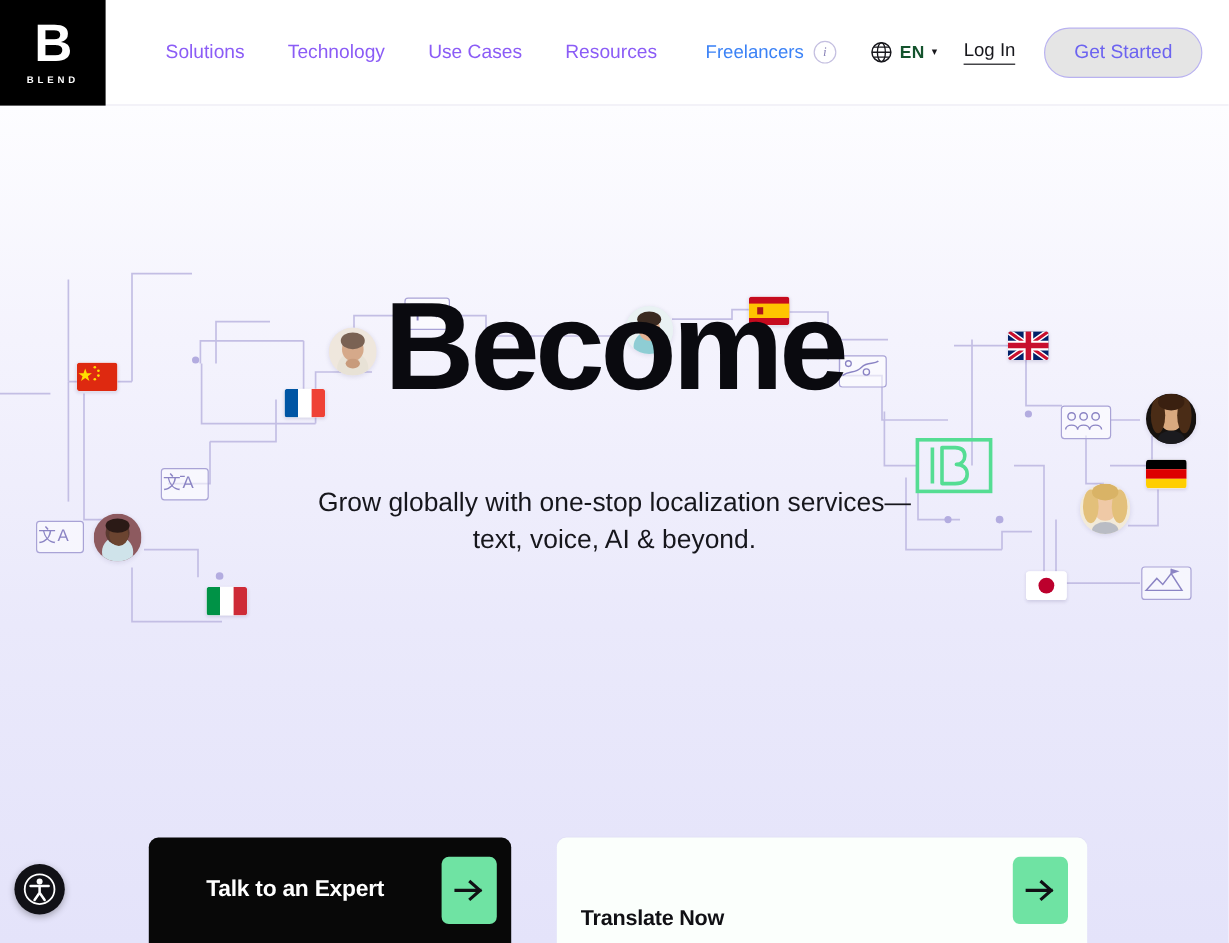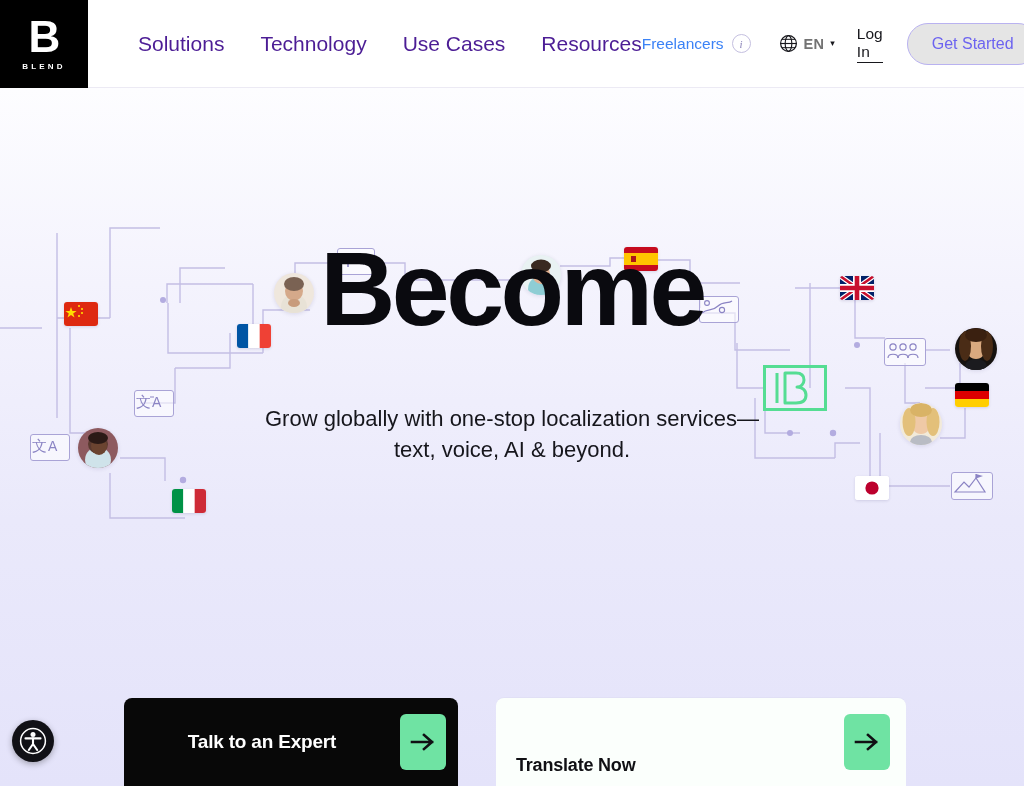--- a/index.html
+++ b/index.html
@@ -37,40 +37,40 @@
     font-size: 8px; letter-spacing: 3.2px; color: #ffffff;
     font-weight: 600; margin-top: 4px; text-align: center;
   }
   .nav {
     flex: 1;
     display: flex; align-items: center;
     padding-left: 50px;
     gap: 36px;
   }
   .nav-item {
-    font-size: 21px; color: #4c1d95; cursor: pointer;
+    font-size: 16px; color: #8b5cf6; cursor: pointer;
     white-space: nowrap; font-weight: 400;
   }
   .nav-right {
     display: flex; align-items: center;
     gap: 18px; padding-right: 22px;
   }
   .freelancers-wrap { display: flex; align-items: center; gap: 8px; cursor: pointer; }
   .freelancers-label { font-size: 15.5px; color: #3b82f6; }
   .info-icon {
     width: 19px; height: 19px; border-radius: 50%;
     border: 1px solid #c4bfe0;
     display: flex; align-items: center; justify-content: center;
     font-size: 11px; color: #8a84b8;
     font-family: "Liberation Serif", serif; font-style: italic;
     cursor: pointer;
   }
   .lang-wrap { display: flex; align-items: center; gap: 6px; cursor: pointer; margin-left: 10px; }
   .globe-icon { width: 19px; height: 19px; flex: none; }
-  .lang-code { font-size: 14.5px; color: #737373; font-weight: 600; letter-spacing: .3px; }
+  .lang-code { font-size: 14.5px; color: #14532d; font-weight: 600; letter-spacing: .3px; }
   .caret { font-size: 9px; color: #17171c; line-height: 1; }
   .login-link {
     font-size: 15.5px; color: #17171c;
     border-bottom: 1.6px solid #17171c;
     padding-bottom: 1px; cursor: pointer; margin-left: 4px;
   }
   .get-started-btn {
     border: 1.5px solid #b9b2f0;
     border-radius: 999px;
     padding: 11px 24px;
@@ -155,21 +155,21 @@
   
   .cta-row {
     position: absolute;
     left: 124px; right: 118px; bottom: 0px;
     display: flex; align-items: flex-start; gap: 38px;
     z-index: 12;
   }
   .cta-dark {
     background: #080808;
     border-radius: 8px 8px 0 0;
-    width: 334px; height: 88px;
+    width: 302px; height: 88px;
     display: flex; align-items: center; justify-content: space-between;
     padding: 0 12px 0 0;
     cursor: pointer;
     flex: none;
   }
   .cta-dark-label {
     flex: 1; text-align: center;
     color: #ffffff; font-size: 19px; font-weight: 700;
     letter-spacing: -.2px;
   }

